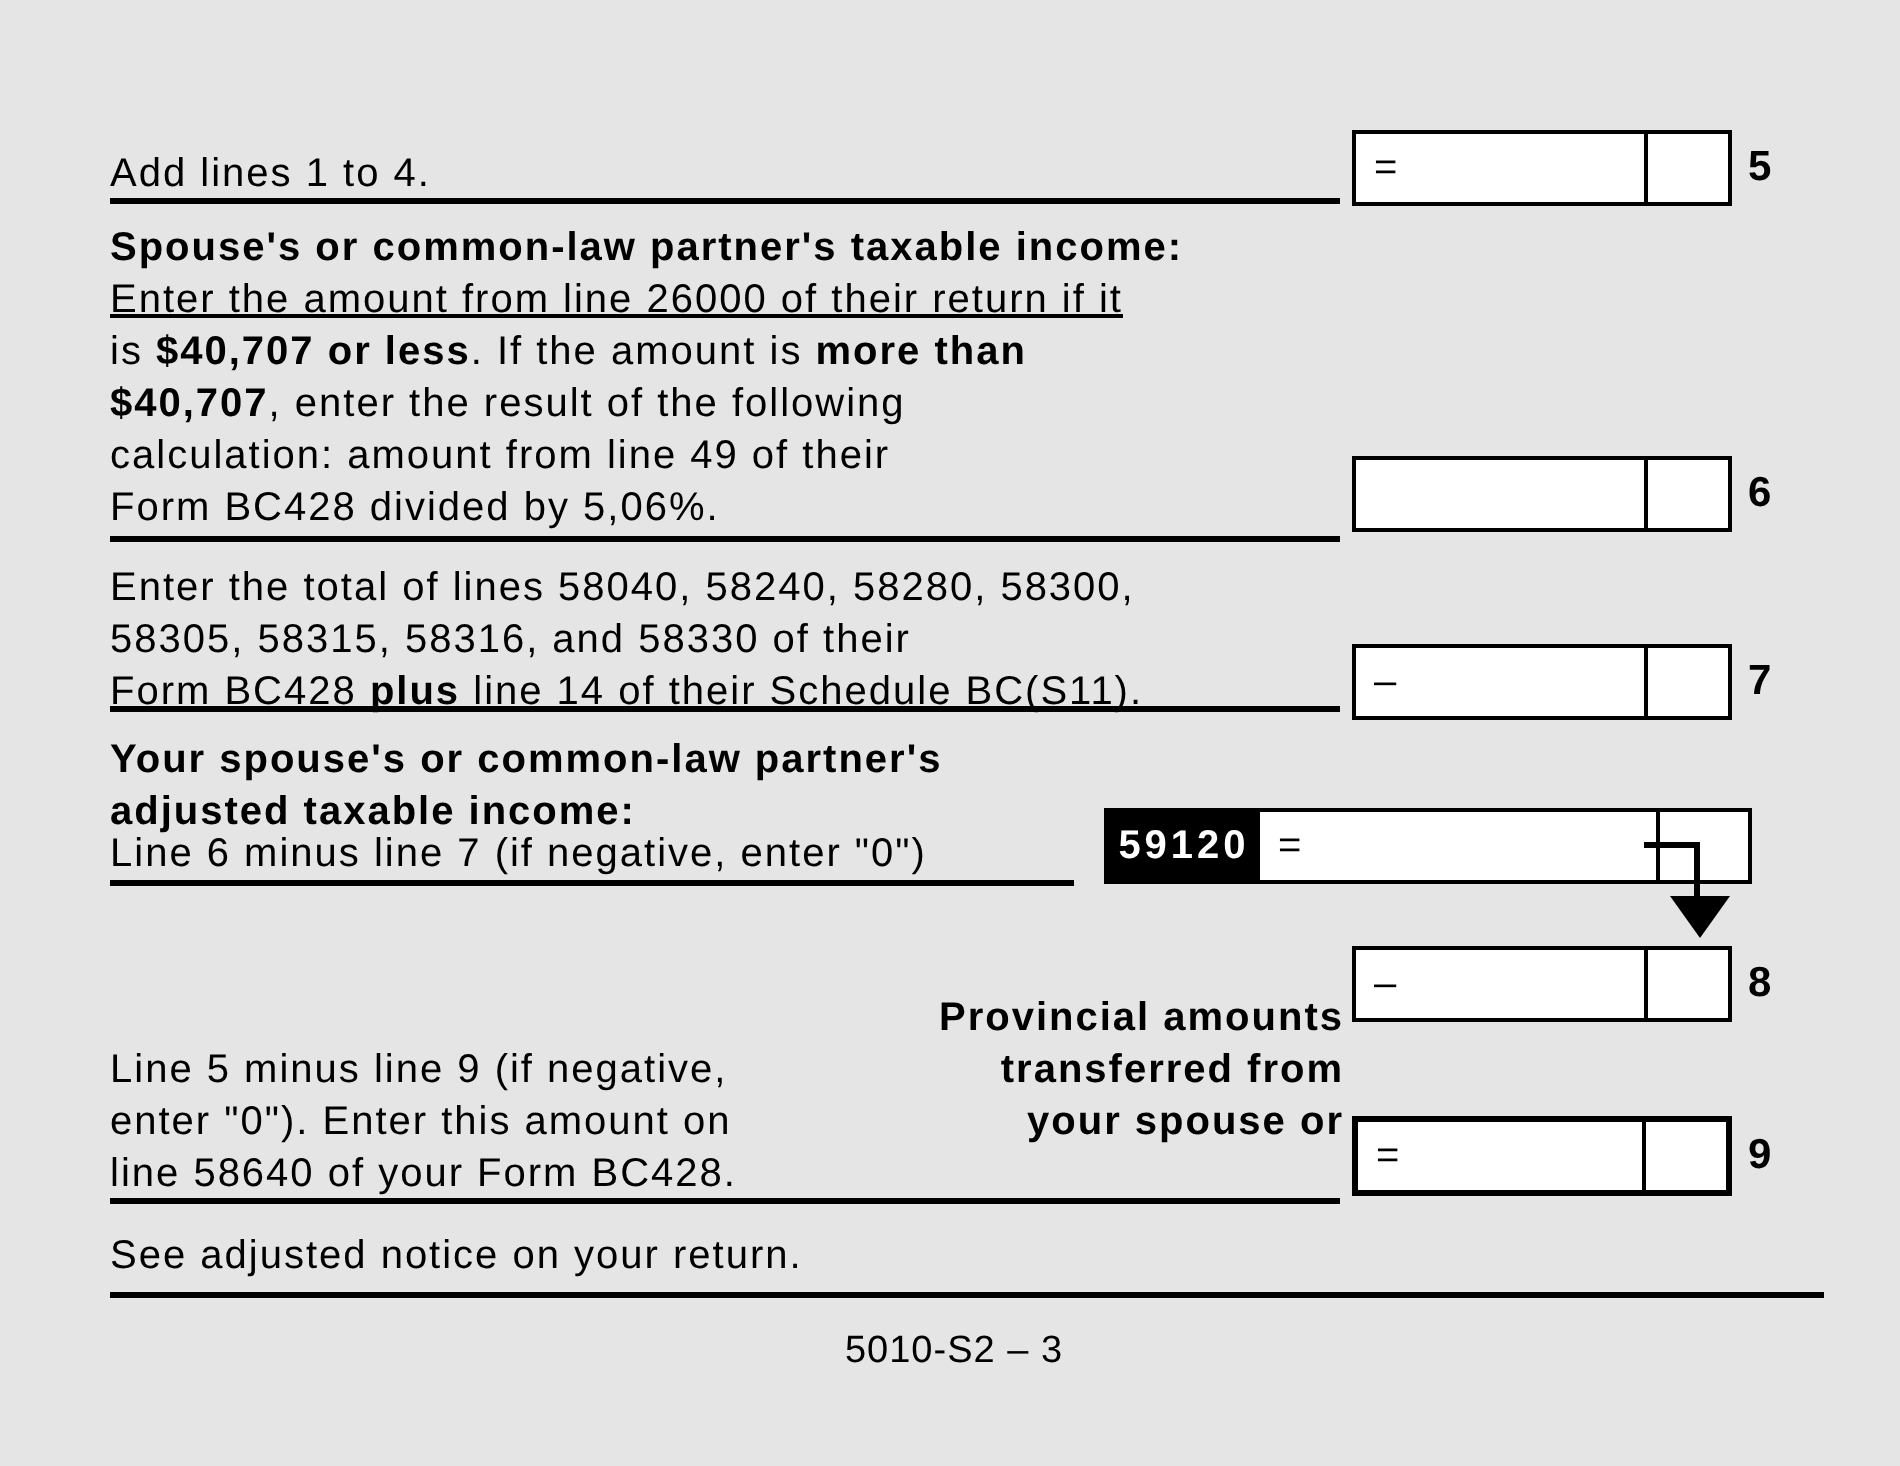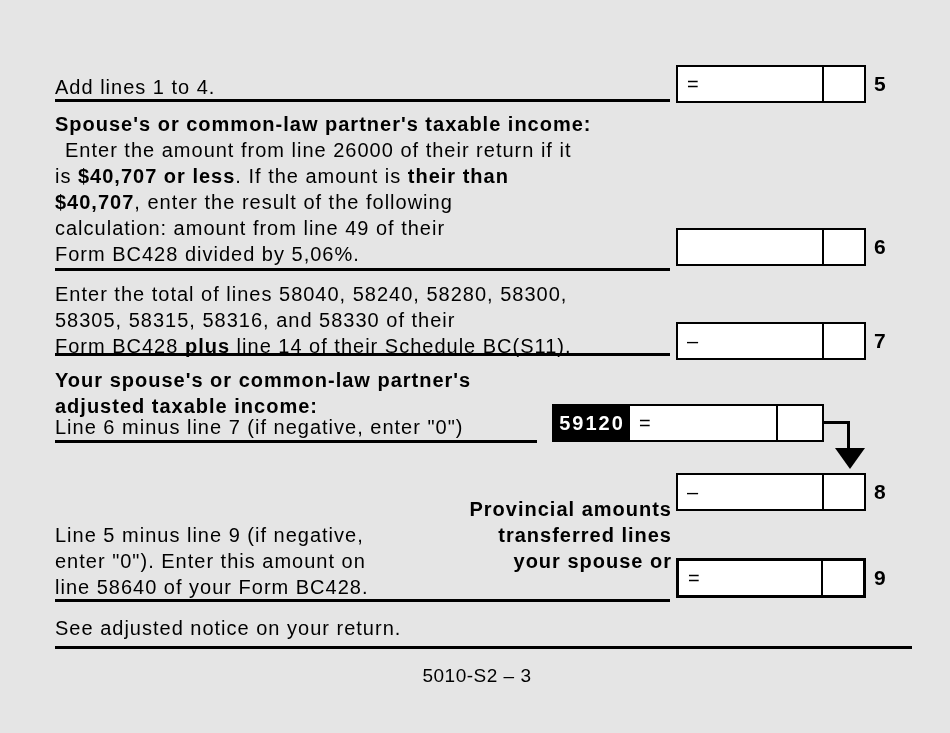--- a/index.html
+++ b/index.html
@@ -35,21 +35,21 @@
   }
   .abox .cents{width:40px;flex:0 0 40px;}
   .abox.thick{border-width:3px;}
   .lineno{
     position:absolute;left:874px;width:34px;height:38px;
     font-weight:bold;font-size:21px;line-height:38px;
   }
   
   .crow{
     position:absolute;left:552px;top:404px;
-    width:272px;height:38px;
+    width:324px;height:38px;
     border:2px solid #000;box-sizing:border-box;
     display:flex;background:#fff;
   }
   .crow .code{
     flex:0 0 76px;background:#000;color:#fff;
     font-weight:bold;font-size:20px;
     display:flex;align-items:center;justify-content:center;
     letter-spacing:2px;
   }
   .crow .amt{
@@ -72,22 +72,22 @@
 </style>
 </head>
 <body>
 
 <div class="page">
 
   <div class="txt" style="left:55px;top:74px;">Add lines 1 to 4.</div>
   <div class="rule" style="left:55px;top:99px;width:615px;"></div>
 
   <div class="txt b" style="left:55px;top:111px;">Spouse's or common-law partner's taxable income:</div>
-  <div class="txt" style="left:65px;top:137px;">Enter the amount from line 26000 of their return if it</div>
-  <div class="txt" style="left:55px;top:163px;"><span>is </span><span class="b">$40,707 or less</span><span>. If the amount is </span><span class="b">their than</span></div>
+  <div class="txt" style="left:55px;top:137px;text-decoration:underline;">Enter the amount from line 26000 of their return if it</div>
+  <div class="txt" style="left:55px;top:163px;"><span>is </span><span class="b">$40,707 or less</span><span>. If the amount is </span><span class="b">more than</span></div>
   <div class="txt" style="left:55px;top:189px;"><span class="b">$40,707</span><span>, enter the result of the following</span></div>
   <div class="txt" style="left:55px;top:215px;">calculation: amount from line 49 of their</div>
   <div class="txt" style="left:55px;top:241px;">Form BC428 divided by 5,06%.</div>
   <div class="rule" style="left:55px;top:268px;width:615px;"></div>
 
   <div class="txt" style="left:55px;top:281px;">Enter the total of lines 58040, 58240, 58280, 58300,</div>
   <div class="txt" style="left:55px;top:307px;">58305, 58315, 58316, and 58330 of their</div>
   <div class="txt" style="left:55px;top:333px;"><span>Form BC428 </span><span class="b">plus</span><span> line 14 of their Schedule BC(S11).</span></div>
   <div class="rule" style="left:55px;top:353px;width:615px;"></div>
 
@@ -142,21 +142,21 @@
 
   <div class="abox thick" style="left:676px;top:558px;height:40px;">
     <div class="amt">
         <span>=</span>
       </div>
     <div class="cents"></div>
   </div>
   <div class="lineno" style="top:559px;">9</div>
 
   <div class="rcol" style="top:496px;">Provincial amounts</div>
-  <div class="rcol" style="top:522px;">transferred lines</div>
+  <div class="rcol" style="top:522px;">transferred from</div>
   <div class="rcol" style="top:548px;">your spouse or</div>
 
   <div class="txt" style="left:55px;top:522px;">Line 5 minus line 9 (if negative,</div>
   <div class="txt" style="left:55px;top:548px;">enter "0"). Enter this amount on</div>
   <div class="txt" style="left:55px;top:574px;">line 58640 of your Form BC428.</div>
   <div class="rule" style="left:55px;top:599px;width:615px;"></div>
 
   <div class="txt" style="left:55px;top:615px;">See adjusted notice on your return.</div>
   <div class="rule" style="left:55px;top:646px;width:857px;"></div>
 

